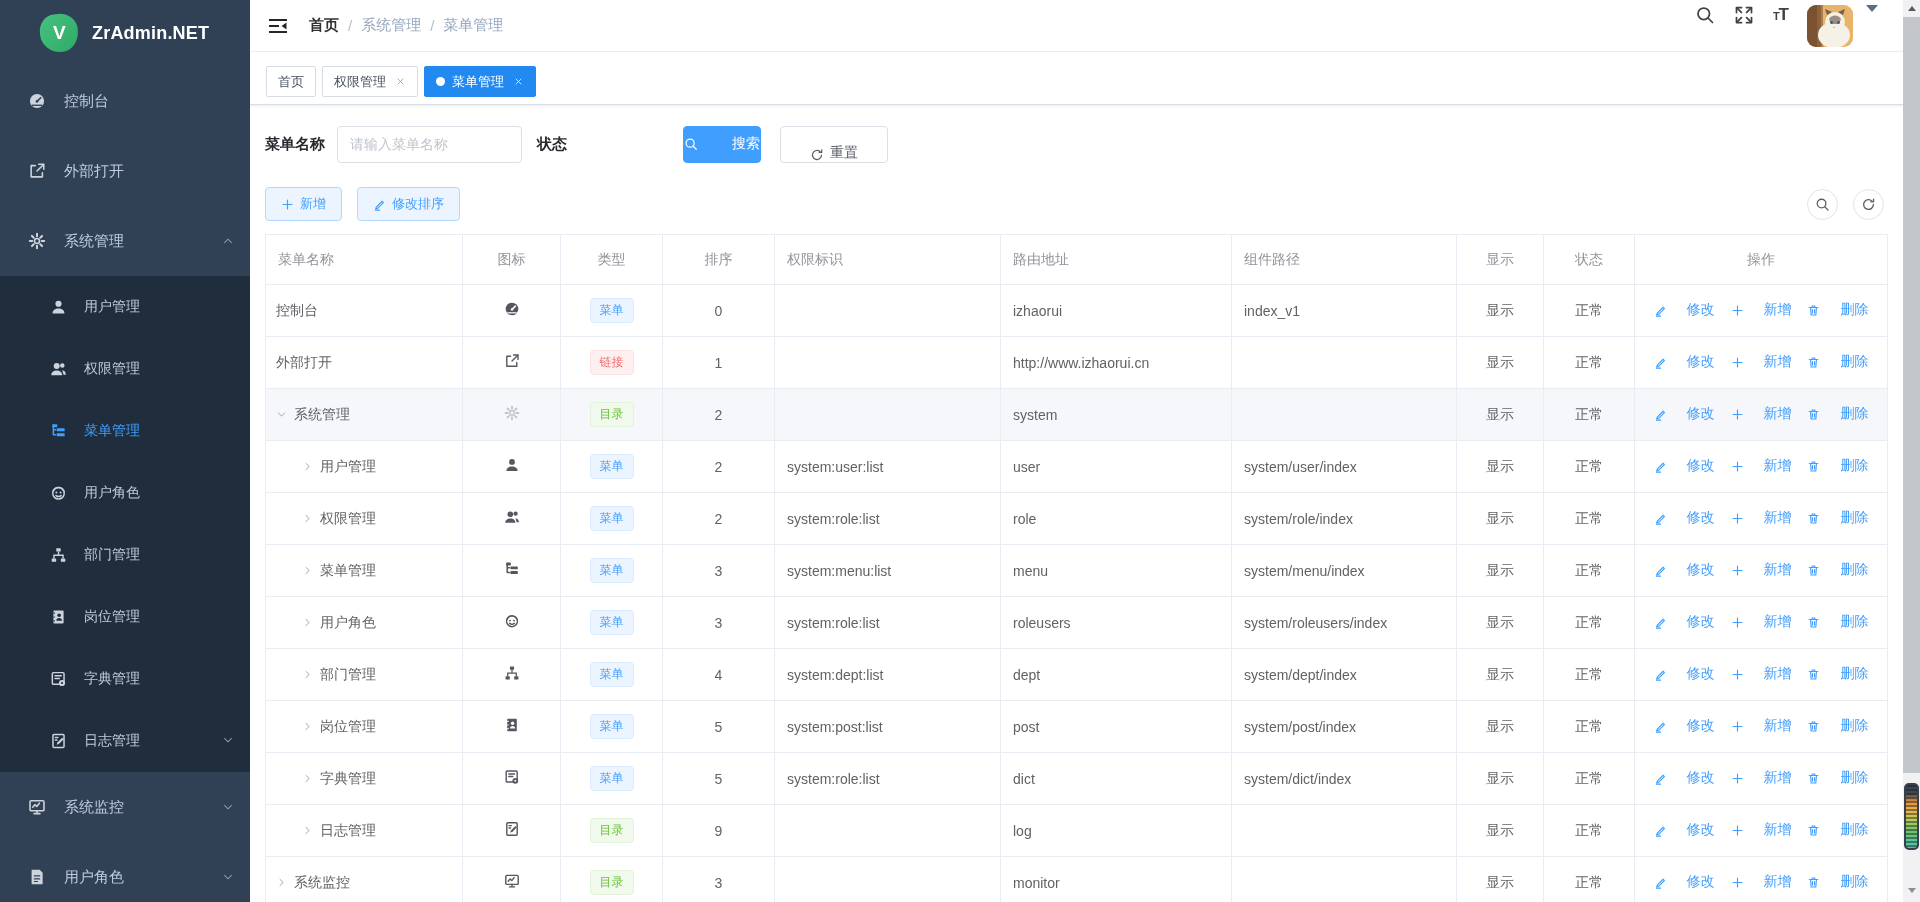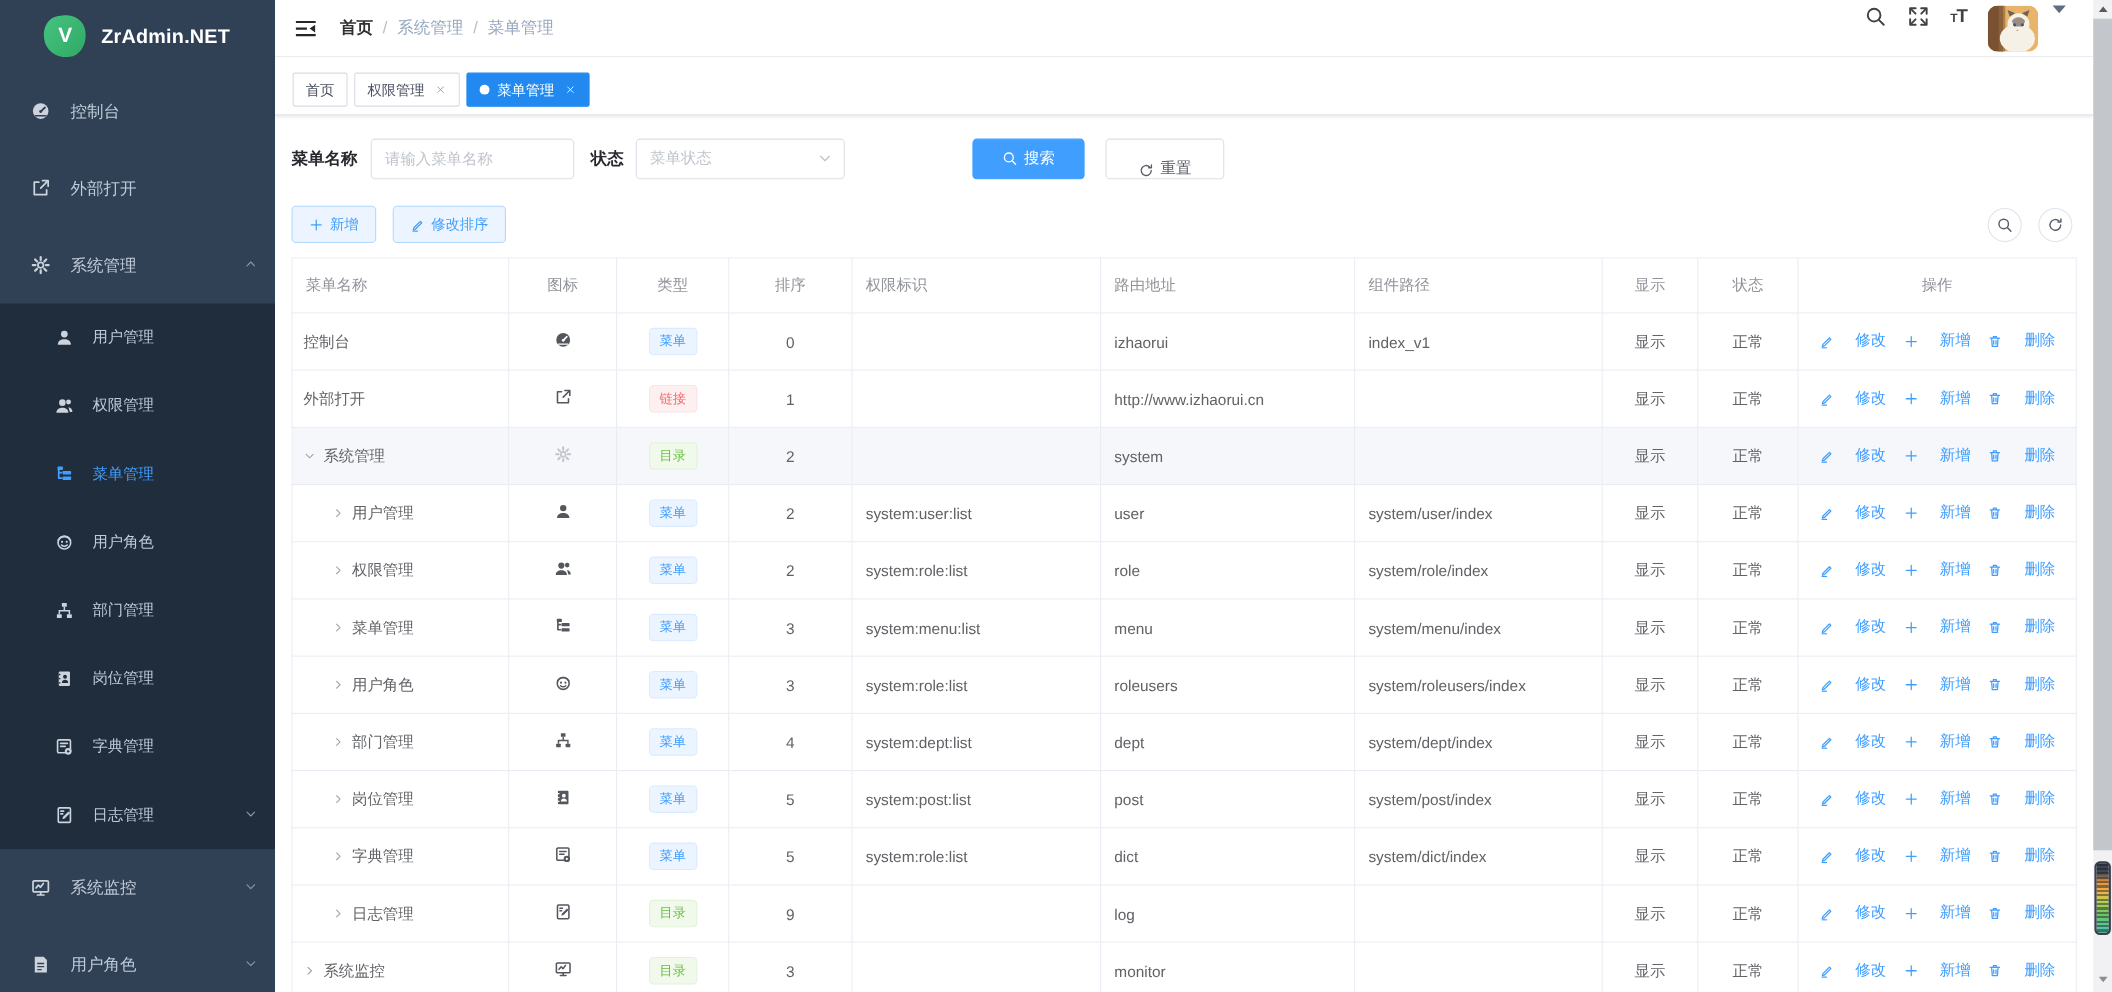--- a/index.html
+++ b/index.html
@@ -73,21 +73,21 @@
   .f-input::placeholder { color:#bfc4cc; }
   .f-select { width:190px; height:37px; border:1px solid #dcdfe6; border-radius:4px; margin-left:11px;
     display:flex; align-items:center; padding:0 10px 0 12px; cursor:pointer; }
   .f-select .sel-ph { color:#bfc4cc; font-size:14px; flex:1; }
   .f-select .sel-arrow { color:#c0c4cc; width:14px; height:14px; }
   .f-select .sel-arrow svg { width:14px; height:14px; }
   .lbl-status { margin-left:15px; }
   .btn { display:inline-flex; align-items:center; justify-content:center; gap:6px; border-radius:4px;
     font-size:14px; cursor:pointer; border:1px solid transparent; font-family:inherit; }
   .btn svg { width:14px; height:14px; }
-  .btn-search { margin-left:116px; width:102px; height:37px; background:#409eff; border-color:#409eff; color:#fff; }
+  .btn-search { margin-left:116px; width:78px; height:37px; background:#409eff; border-color:#409eff; color:#fff;justify-content:space-between; }
   .btn-reset { margin-left:19px; width:108px; height:37px; background:#fff; border-color:#dcdfe6; color:#5a5e66;align-items:flex-end; }
 
   
   .toolbar-row { display:flex; align-items:center; margin-top:24px; }
   .btn-plain { height:34px; background:#ecf5ff; border-color:#b3d8ff; color:#409eff; font-size:13px; padding:0 15px; }
   .btn-plain svg { width:13px; height:13px; }
   .btn-sort { margin-left:15px; }
   .tool-right { margin-left:auto; display:flex; align-items:center; gap:15px; padding-right:4px; }
   .circle-btn { width:31px; height:31px; border-radius:50%; border:1px solid #e0e4ea; background:#fff;
     color:#5a5e66; display:flex; align-items:center; justify-content:center; cursor:pointer; }
@@ -366,26 +366,20 @@
           </span>
         </div>
       </div>
 
     <div class="content">
 
       <div class="filter-row">
         <span class="f-label">菜单名称</span>
         <input class="f-input" type="text" placeholder="请输入菜单名称" style="">
         <span class="f-label lbl-status">状态</span>
-        <div class="f-select">
-          <span class="sel-ph">菜单状态</span>
-          <span class="sel-arrow"><svg viewBox="0 0 16 16">
-                <path d="M3.5 5.8L8 10.4l4.5-4.6" fill="none" stroke="currentColor" stroke-width="1.4" stroke-linecap="round" stroke-linejoin="round"></path>
-              </svg></span>
-        </div>
         <button class="btn btn-search">
           <span style="display:inline-flex">
               <svg viewBox="0 0 16 16">
                 <circle cx="7" cy="7" r="4.6" fill="none" stroke="currentColor" stroke-width="1.4" stroke-linecap="round" stroke-linejoin="round"></circle>
                 <path d="M10.6 10.6L14 14" fill="none" stroke="currentColor" stroke-width="1.4" stroke-linecap="round" stroke-linejoin="round"></path>
               </svg>
             </span>
           <span>搜索</span>
         </button>
         <button class="btn btn-reset">

